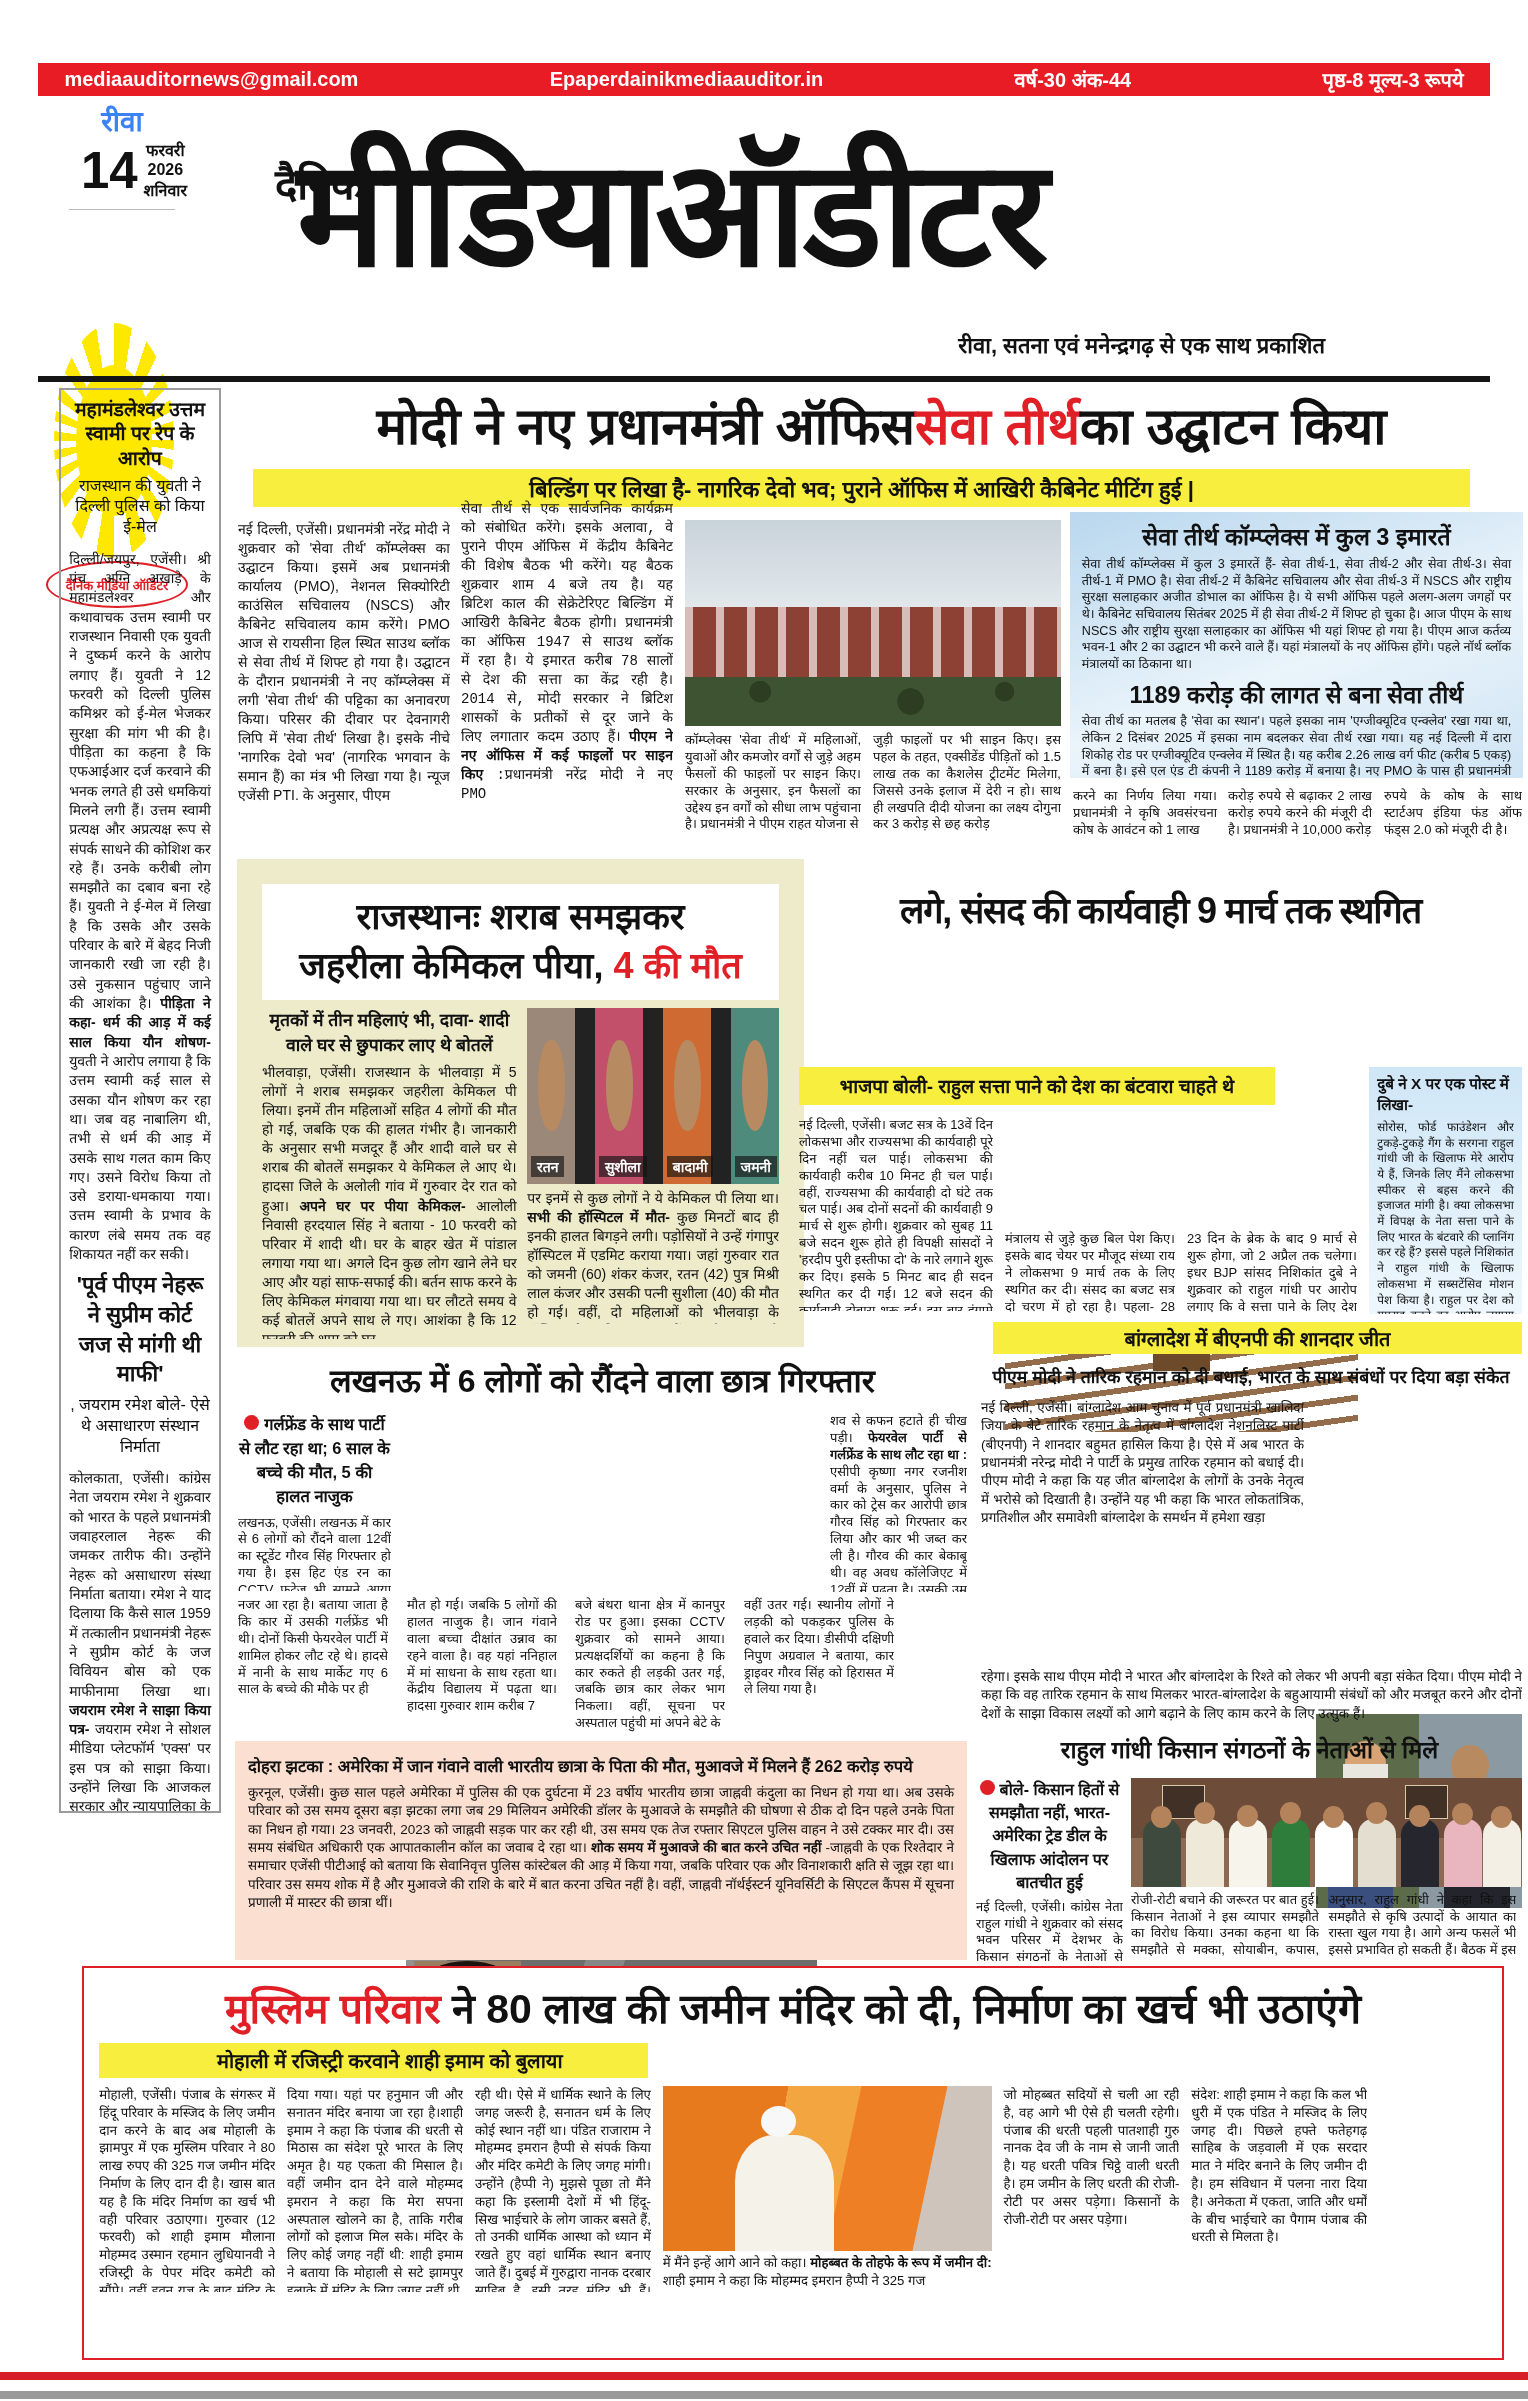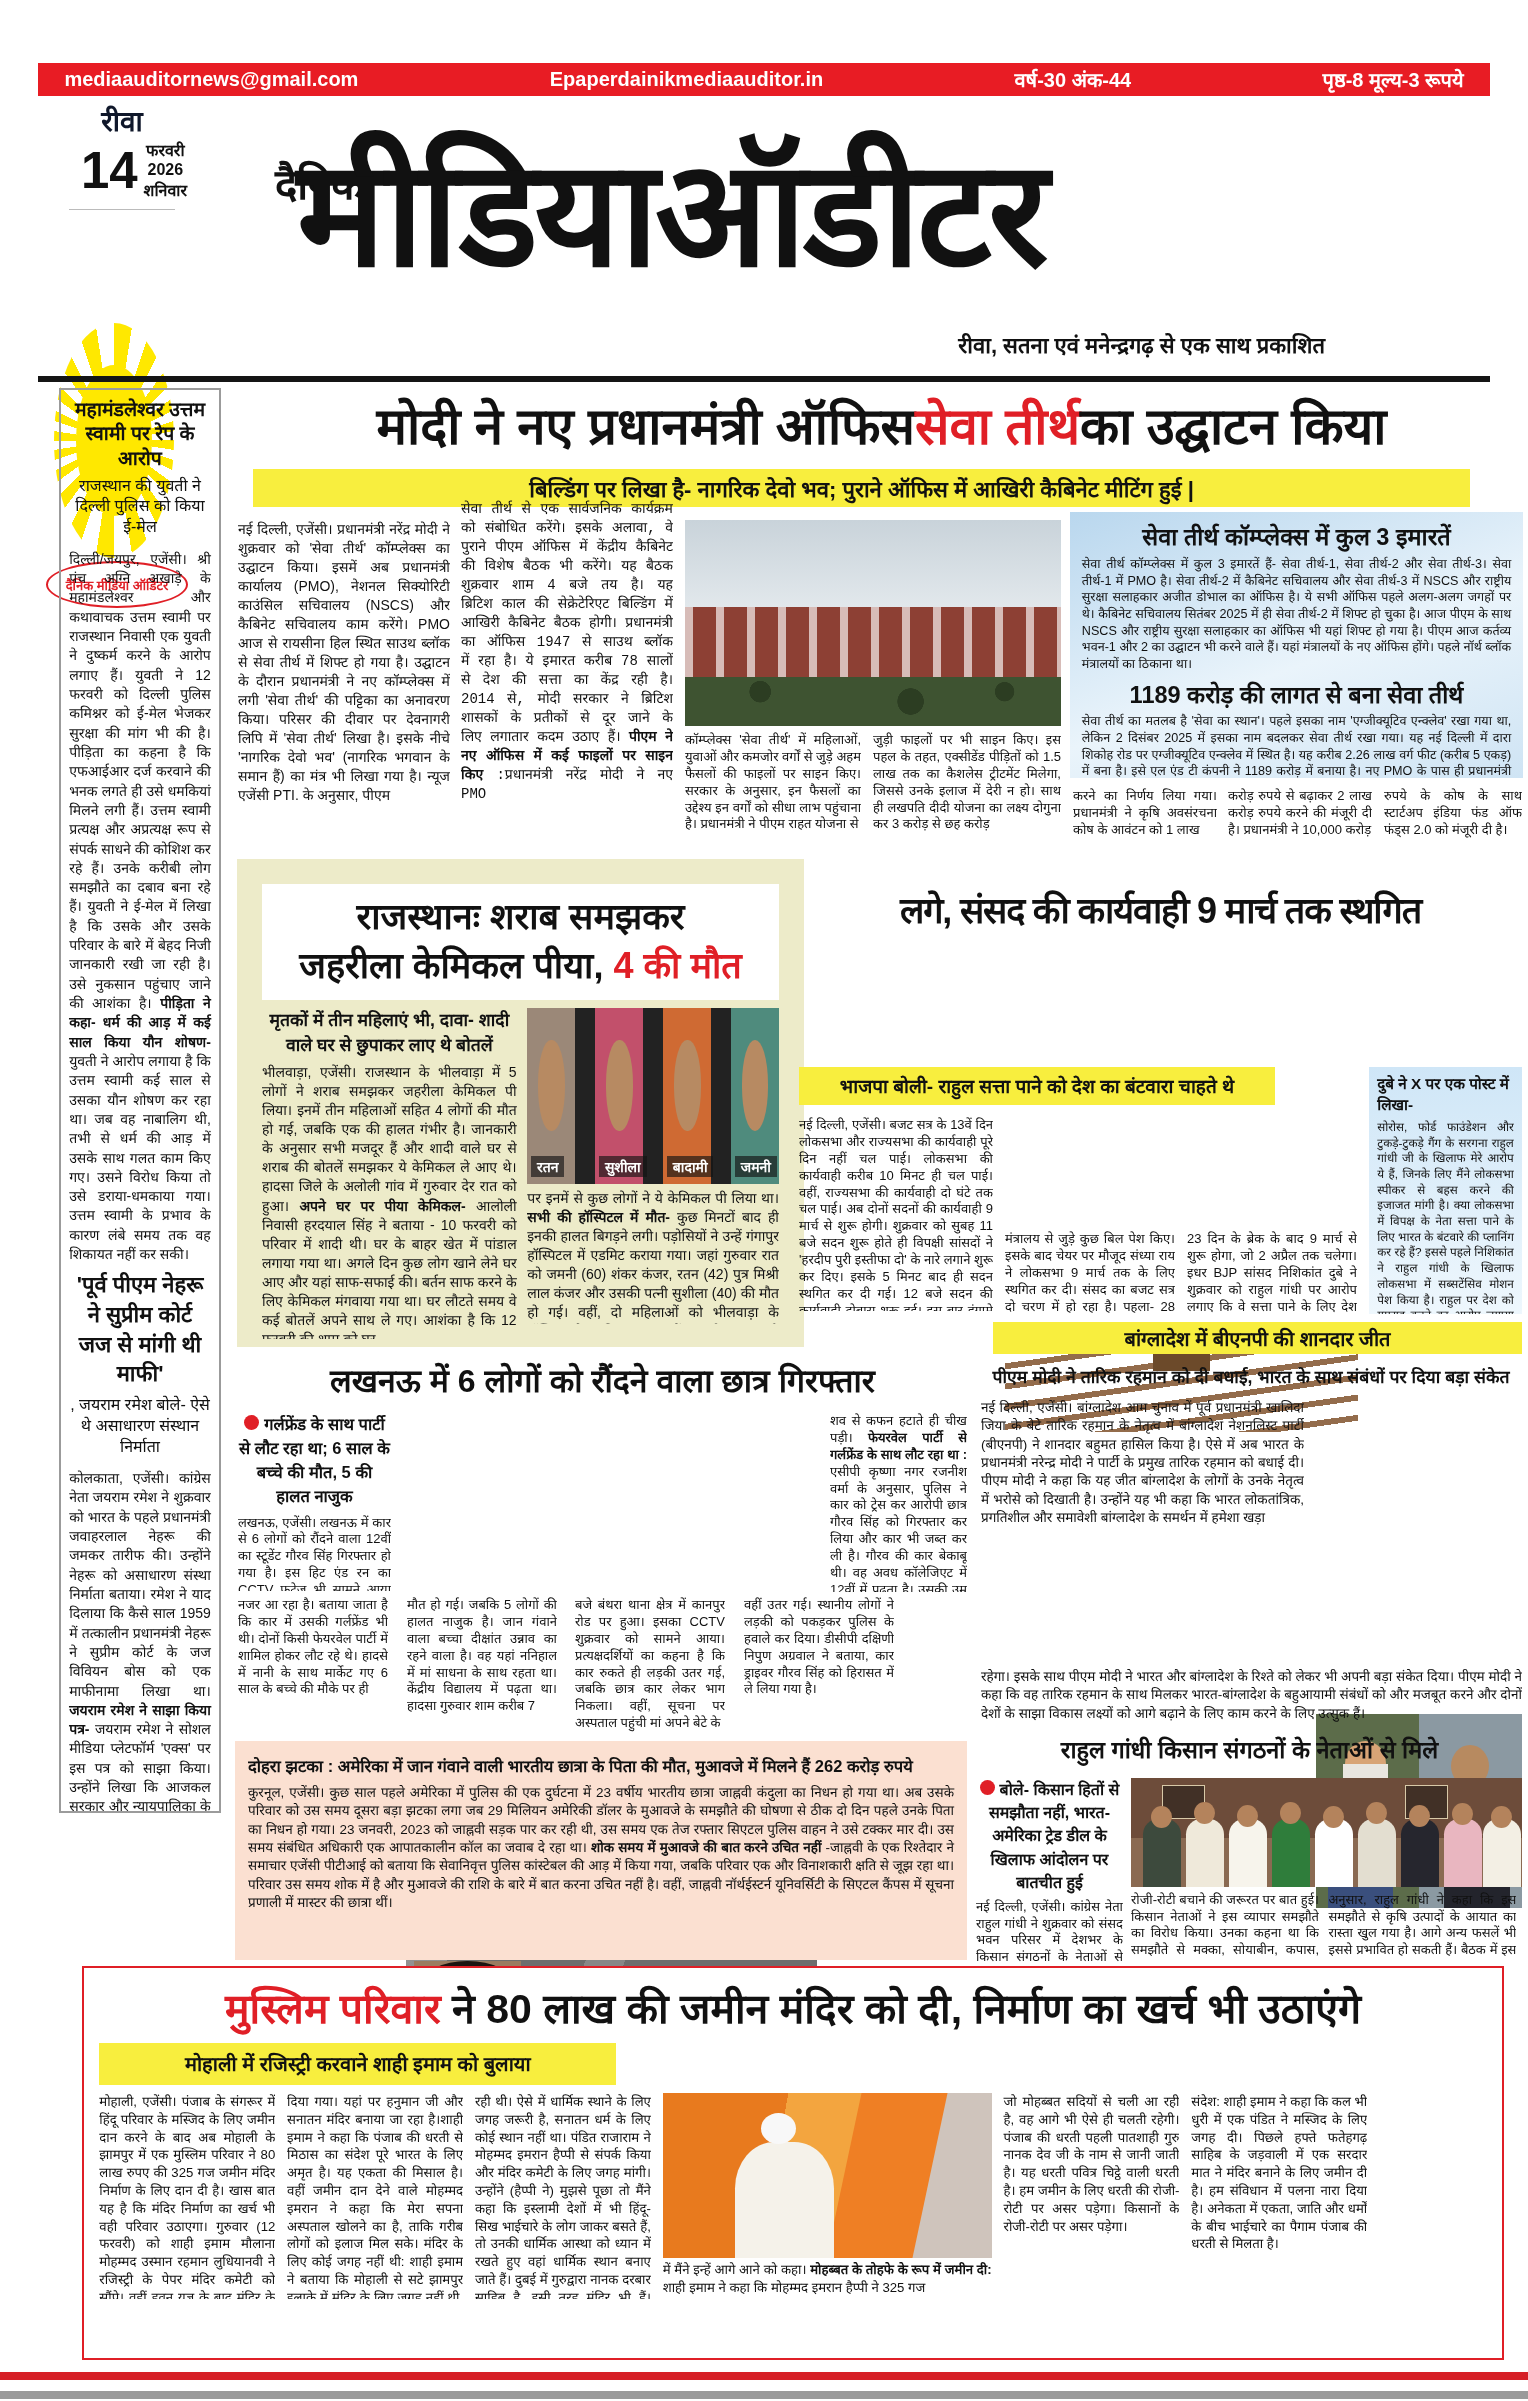--- a/index.html
+++ b/index.html
@@ -7,21 +7,21 @@
   #page{position:relative;width:1528px;height:2401px;background:#fff;overflow:hidden;}
   .abs{position:absolute;}
   .red{color:#e01f26;}
   .ylw{background:#f8ee3e;}
   
   .topbar{left:38px;top:63px;width:1452px;height:33px;background:#e81c24;color:#fff;
     display:flex;align-items:center;justify-content:space-between;padding:0 26.4px;box-sizing:border-box;
     font-size:20px;font-weight:bold;}
   
   .dateblock{left:69px;top:101px;width:106px;text-align:center;border-bottom:1.8px solid #bbb;padding-bottom:8.2px;}
-  .dateblock .city{color:#0f172a;font-size:28px;font-weight:bold;}
+  .dateblock .city{color:#3b82f6;font-size:28px;font-weight:bold;}
   .dateblock .dayrow{display:flex;align-items:center;justify-content:center;gap:5.9px;margin-left:24px;}
   .dateblock .daynum{font-size:51px;font-weight:bold;line-height:1;}
   .dateblock .my{font-size:16px;font-weight:bold;}
   .dateblock .wd{font-size:16px;font-weight:bold;}
   .sun{left:54px;top:323px;width:120px;height:235px;
     background:repeating-conic-gradient(#ffe800 0 9deg,#fff 9deg 18deg);border-radius:50%;}
   .sun::before{content:"";position:absolute;left:18%;top:18%;width:64%;height:64%;background:#ffe800;border-radius:50%;}
   .sunlabel{left:46px;top:561px;width:138px;height:43px;background:#fff;border:2.4px solid #e01f26;border-radius:50%;
     color:#e01f26;font-size:13px;font-weight:bold;display:flex;align-items:center;justify-content:center;text-align:center;}
   .daily{left:275px;top:154px;font-size:42px;font-weight:bold;}
@@ -125,22 +125,22 @@
     display:flex;align-items:center;justify-content:center;white-space:nowrap;overflow:hidden;}
   .lksub{font-size:16.5px;font-weight:800;text-align:center;line-height:1.45;}
   
   .kurbox{left:235px;top:1741px;width:732px;height:219px;background:#fbe0d1;box-sizing:border-box;padding:9.4px 13px;overflow:hidden;}
   .kurbox h3{margin:3.5px 0 7px;font-size:16.5px;font-weight:800;white-space:nowrap;overflow:hidden;}
   .kurbox p{margin:0;font-size:13.5px;line-height:1.36;text-align:justify;}
   
   .musbox{left:82px;top:1966px;width:1422px;height:394px;border:2.9px solid #e01f26;box-sizing:border-box;
     background:#fff;overflow:hidden;padding:4.7px 15.3px;}
   .mushead{text-align:center;font-size:41px;font-weight:800;white-space:nowrap;overflow:hidden;margin-top:5.9px;}
-  .musstrip{width:517px;height:42px;margin-top:8.2px;font-size:20px;font-weight:bold;
-    display:flex;align-items:center;justify-content:center;}
+  .musstrip{width:517px;height:35px;margin-top:8.2px;font-size:20px;font-weight:bold;
+    display:flex;align-items:center;justify-content:center;padding-left:32px;}
   .musrow{display:flex;gap:11.8px;margin-top:8.2px;}
   .muscol{width:176px;font-size:13.2px;line-height:1.35;text-align:justify;overflow:hidden;height:206px;}
   .musphzone{width:329px;overflow:hidden;height:206px;}
   .muscap{font-size:13.2px;line-height:1.35;text-align:justify;margin-top:3.5px;}
   
   .footred{left:0;top:2372px;width:1528px;height:7.6px;background:#d61f26;}
   .footgray{left:0;top:2391px;width:1528px;height:7.6px;background:#9a9a9a;}
 </style>
 </head>
 <body>

